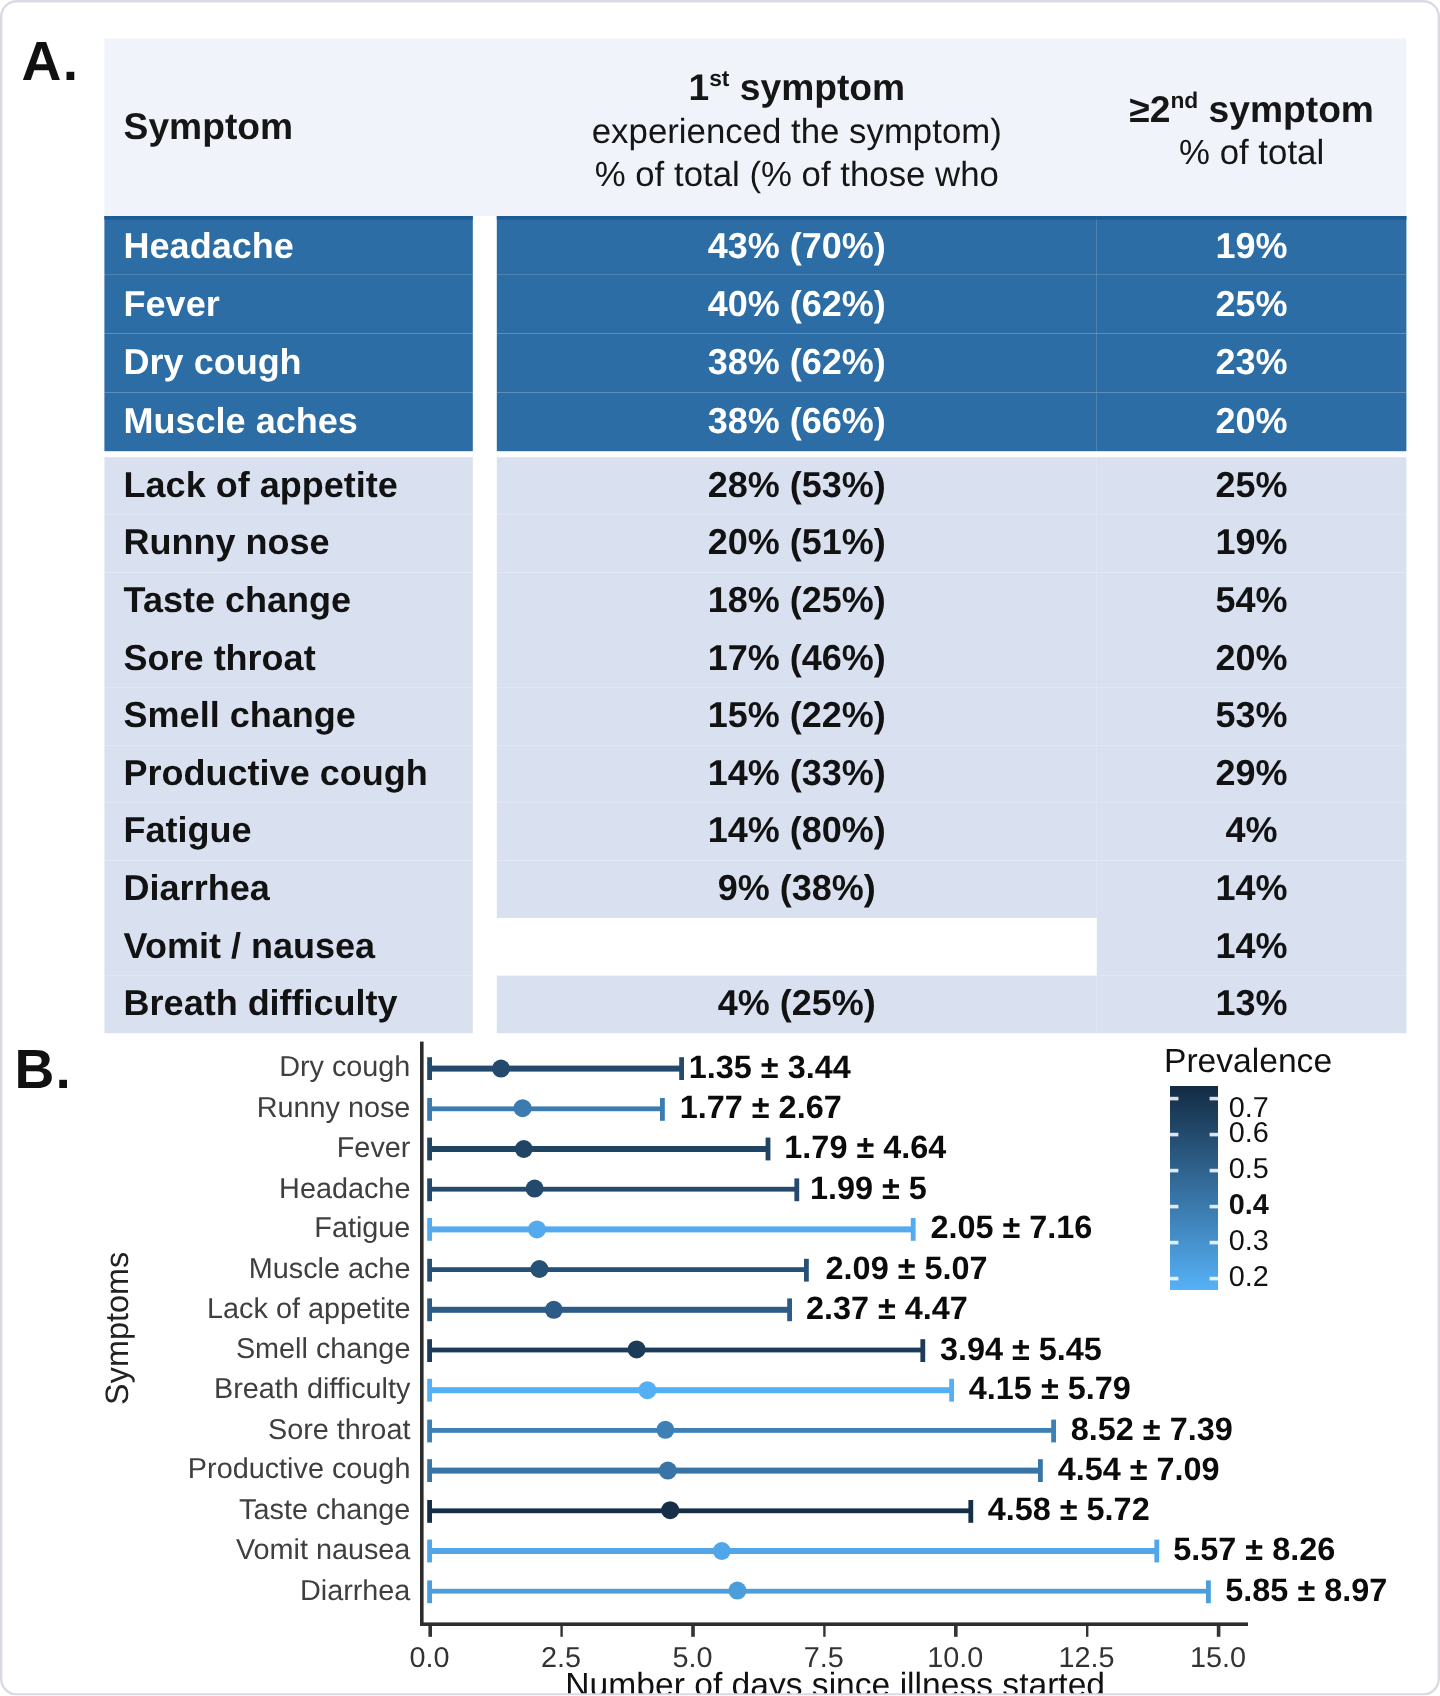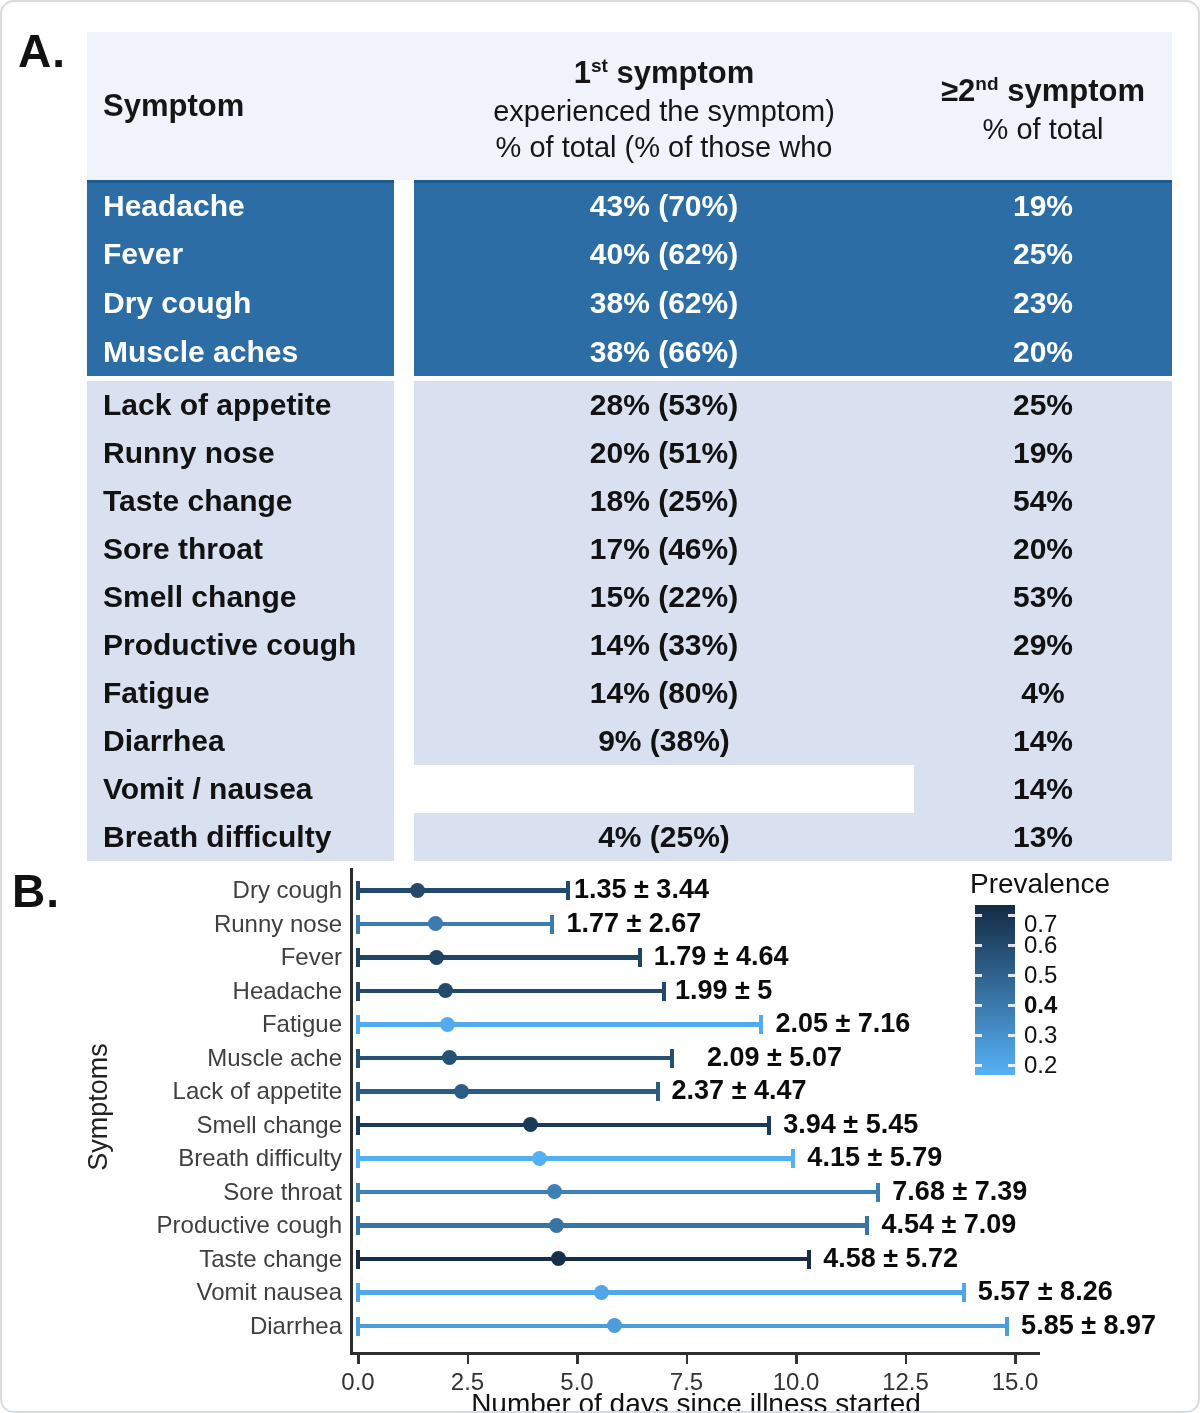--- a/index.html
+++ b/index.html
@@ -197,21 +197,21 @@
         <div class="abs" style="left: 356px; top: 1020px; width: 403.398px; height: 4.5px; background: rgb(83, 170, 238);"></div>
         <div class="abs" style="left: 354px; top: 1013px; width: 4px; height: 19px; background: rgb(83, 170, 238);"></div>
         <div class="abs" style="left: 757.398px; top: 1013px; width: 4px; height: 19px; background: rgb(83, 170, 238);"></div>
         <div class="abs" style="left: 438.29px; top: 1014.5px; width: 15px; height: 15px; border-radius: 50%; background: rgb(83, 170, 238);"></div>
         <div class="val-label" style="left: 773.398px; top: 1006px;">2.05 ± 7.16</div>
         <div class="sym-tick" style="top: 1041.5px;">Muscle ache</div>
         <div class="abs" style="left: 356px; top: 1053.5px; width: 313.608px; height: 4.5px; background: rgb(38, 81, 118);"></div>
         <div class="abs" style="left: 354px; top: 1046.5px; width: 4px; height: 19px; background: rgb(38, 81, 118);"></div>
         <div class="abs" style="left: 667.608px; top: 1046.5px; width: 4px; height: 19px; background: rgb(38, 81, 118);"></div>
         <div class="abs" style="left: 440.042px; top: 1048px; width: 15px; height: 15px; border-radius: 50%; background: rgb(38, 81, 118);"></div>
-        <div class="val-label" style="left: 705px; top: 1039.5px;">2.09 ± 5.07</div>
+        <div class="val-label" style="left: 686px; top: 1039.5px;">2.09 ± 5.07</div>
         <div class="sym-tick" style="top: 1075px;">Lack of appetite</div>
         <div class="abs" style="left: 356px; top: 1087px; width: 299.592px; height: 4.5px; background: rgb(44, 92, 133);"></div>
         <div class="abs" style="left: 354px; top: 1080px; width: 4px; height: 19px; background: rgb(44, 92, 133);"></div>
         <div class="abs" style="left: 653.592px; top: 1080px; width: 4px; height: 19px; background: rgb(44, 92, 133);"></div>
         <div class="abs" style="left: 452.306px; top: 1081.5px; width: 15px; height: 15px; border-radius: 50%; background: rgb(44, 92, 133);"></div>
         <div class="val-label" style="left: 669.592px; top: 1073px;">2.37 ± 4.47</div>
         <div class="sym-tick" style="top: 1108.5px;">Smell change</div>
         <div class="abs" style="left: 356px; top: 1120.5px; width: 411.282px; height: 4.5px; background: rgb(27, 59, 88);"></div>
         <div class="abs" style="left: 354px; top: 1113.5px; width: 4px; height: 19px; background: rgb(27, 59, 88);"></div>
         <div class="abs" style="left: 765.282px; top: 1113.5px; width: 4px; height: 19px; background: rgb(27, 59, 88);"></div>
@@ -221,21 +221,21 @@
         <div class="abs" style="left: 356px; top: 1154px; width: 435.372px; height: 4.5px; background: rgb(85, 175, 244);"></div>
         <div class="abs" style="left: 354px; top: 1147px; width: 4px; height: 19px; background: rgb(85, 175, 244);"></div>
         <div class="abs" style="left: 789.372px; top: 1147px; width: 4px; height: 19px; background: rgb(85, 175, 244);"></div>
         <div class="abs" style="left: 530.27px; top: 1148.5px; width: 15px; height: 15px; border-radius: 50%; background: rgb(85, 175, 244);"></div>
         <div class="val-label" style="left: 805.372px; top: 1140px;">4.15 ± 5.79</div>
         <div class="sym-tick" style="top: 1175.5px;">Sore throat</div>
         <div class="abs" style="left: 356px; top: 1187.5px; width: 520.344px; height: 4.5px; background: rgb(61, 128, 181);"></div>
         <div class="abs" style="left: 354px; top: 1180.5px; width: 4px; height: 19px; background: rgb(61, 128, 181);"></div>
         <div class="abs" style="left: 874.344px; top: 1180.5px; width: 4px; height: 19px; background: rgb(61, 128, 181);"></div>
         <div class="abs" style="left: 545.162px; top: 1182px; width: 15px; height: 15px; border-radius: 50%; background: rgb(61, 128, 181);"></div>
-        <div class="val-label" style="left: 890.344px; top: 1173.5px;">7.68 ± 7.39</div>
+        <div class="val-label" style="left: 890.344px; top: 1173.5px;">8.52 ± 7.39</div>
         <div class="sym-tick" style="top: 1209px;">Productive cough</div>
         <div class="abs" style="left: 356px; top: 1221px; width: 509.394px; height: 4.5px; background: rgb(56, 117, 166);"></div>
         <div class="abs" style="left: 354px; top: 1214px; width: 4px; height: 19px; background: rgb(56, 117, 166);"></div>
         <div class="abs" style="left: 863.394px; top: 1214px; width: 4px; height: 19px; background: rgb(56, 117, 166);"></div>
         <div class="abs" style="left: 547.352px; top: 1215.5px; width: 15px; height: 15px; border-radius: 50%; background: rgb(56, 117, 166);"></div>
         <div class="val-label" style="left: 879.394px; top: 1207px;">4.54 ± 7.09</div>
         <div class="sym-tick" style="top: 1242.5px;">Taste change</div>
         <div class="abs" style="left: 356px; top: 1254.5px; width: 451.14px; height: 4.5px; background: rgb(21, 47, 73);"></div>
         <div class="abs" style="left: 354px; top: 1247.5px; width: 4px; height: 19px; background: rgb(21, 47, 73);"></div>
         <div class="abs" style="left: 805.14px; top: 1247.5px; width: 4px; height: 19px; background: rgb(21, 47, 73);"></div>

